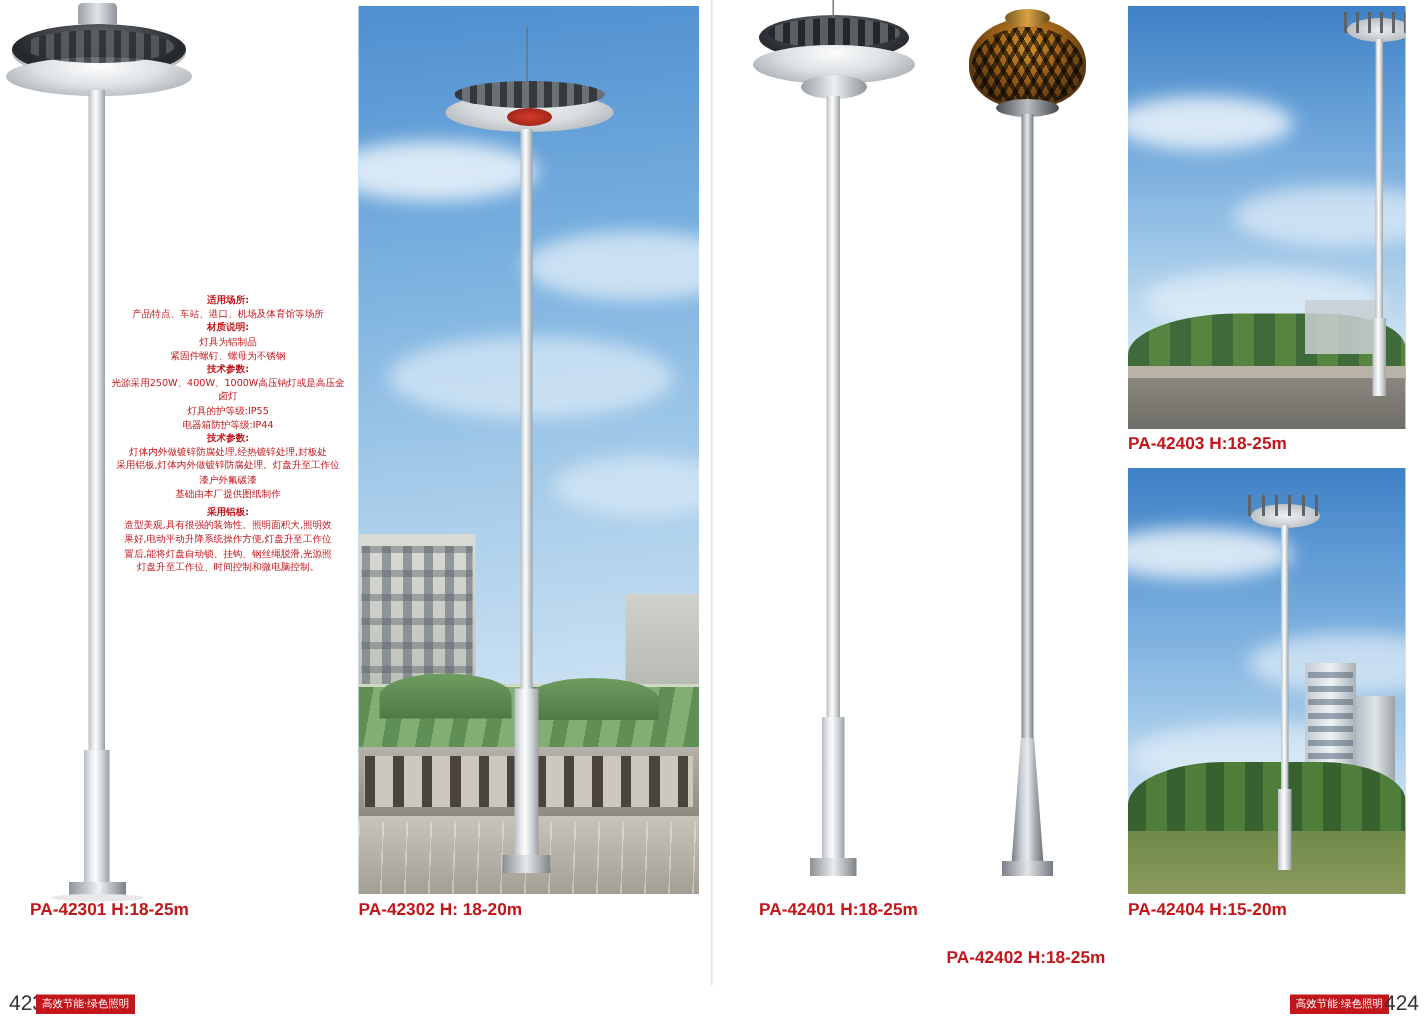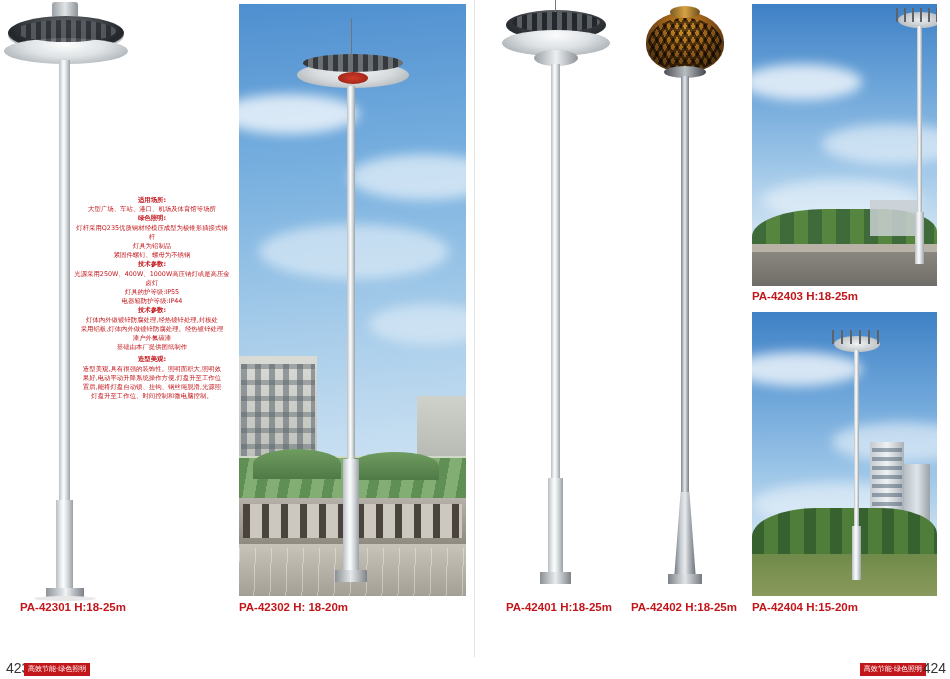--- a/index.html
+++ b/index.html
@@ -126,37 +126,36 @@
                 background:linear-gradient(90deg,#9aa0a5,#e2e5e7,#8d9398);border-radius:3px 3px 0 0;"></div>
     <div class="pole" style="left:59px;top:60px;width:11px;height:460px;"></div>
     <div class="pole" style="left:56px;top:500px;width:17px;height:95px;"></div>
     <div class="base" style="left:46px;top:588px;width:38px;height:10px;"></div>
     <div style="position:absolute;left:34px;top:596px;width:62px;height:5px;background:#e8e8e8;border-radius:50%;"></div>
   </div>
   <div class="caption" style="left:20px;top:601px;">PA-42301 H:18-25m</div>
 
   <div class="spec">
     <p class="hd">适用场所:</p>
-    <p>大型广场、车站、港口、机场及体育馆等场所</p>
-    <p class="hd">绿色照明:</p>
-    <p>灯杆采用Q235优质钢材经模压成型为棱锥形插接式钢杆</p>
+    <p>产品特点、车站、港口、机场及体育馆等场所</p>
+    <p class="hd">材质说明:</p>
     <p>灯具为铝制品</p>
     <p>紧固件螺钉、螺母为不锈钢</p>
     <p class="hd">技术参数:</p>
     <p>光源采用250W、400W、1000W高压钠灯或是高压金</p>
     <p>卤灯</p>
     <p>灯具的护等级:IP55</p>
     <p>电器箱防护等级:IP44</p>
     <p class="hd">技术参数:</p>
     <p>灯体内外做镀锌防腐处理,经热镀锌处理,封板处</p>
-    <p>采用铝板,灯体内外做镀锌防腐处理。经热镀锌处理</p>
+    <p>采用铝板,灯体内外做镀锌防腐处理。灯盘升至工作位</p>
     <p>漆户外氟碳漆</p>
     <p>基础由本厂提供图纸制作</p>
     <div class="gap"></div>
-    <p class="hd">造型美观:</p>
+    <p class="hd">采用铝板:</p>
     <p>造型美观,具有很强的装饰性。照明面积大,照明效</p>
     <p>果好,电动平动升降系统操作方便,灯盘升至工作位</p>
     <p>置后,能将灯盘自动锁、挂钩、钢丝绳脱滑,光源照</p>
     <p>灯盘升至工作位、时间控制和微电脑控制。</p>
   </div>
 
   <div class="photo" style="left:239px;top:4px;width:227px;height:592px;">
     <div class="sky"></div>
     <div class="cloud" style="left:-20px;top:90px;width:140px;height:40px;"></div>
     <div class="cloud" style="left:110px;top:150px;width:150px;height:46px;opacity:.8;"></div>
@@ -227,21 +226,21 @@
                 background:linear-gradient(90deg,#7a5a22,#d8a242,#6c4d1c);"></div>
     <div style="position:absolute;left:34px;top:66px;width:42px;height:12px;border-radius:50%;
                 background:linear-gradient(90deg,#4b4e52,#b8bdc1,#45484c);"></div>
     <div class="pole-dark" style="left:51px;top:76px;width:8px;height:420px;"></div>
     <div style="position:absolute;left:44px;top:492px;width:22px;height:88px;
                 background:linear-gradient(90deg,#6e757c 0%,#c6ccd1 30%,#e8ebed 50%,#a8aeb4 72%,#6a7077 100%);
                 clip-path: polygon(30% 0, 70% 0, 100% 100%, 0 100%);"></div>
     <div style="position:absolute;left:38px;top:574px;width:34px;height:10px;
                 background:linear-gradient(90deg,#7d8288,#e2e5e7,#767b81);"></div>
   </div>
-  <div class="caption" style="left:631px;top:601px;">PA-42402 H:18-25m</div>
+  <div class="caption" style="left:631px;top:633px;">PA-42402 H:18-25m</div>
 
   <div class="photo" style="left:752px;top:4px;width:185px;height:282px;">
     <div class="sky2"></div>
     <div class="cloud" style="left:-10px;top:60px;width:120px;height:36px;"></div>
     <div class="cloud" style="left:70px;top:120px;width:140px;height:40px;opacity:.7;"></div>
     <div class="cloud" style="left:10px;top:175px;width:160px;height:42px;opacity:.6;"></div>
 
     <div style="position:absolute;left:0;top:205px;width:185px;height:46px;
                 background:repeating-linear-gradient(90deg,#3f6b3a 0 14px,#56853f 14px 28px);
                 border-radius:40% 30% 0 0 / 60% 50% 0 0;"></div>

